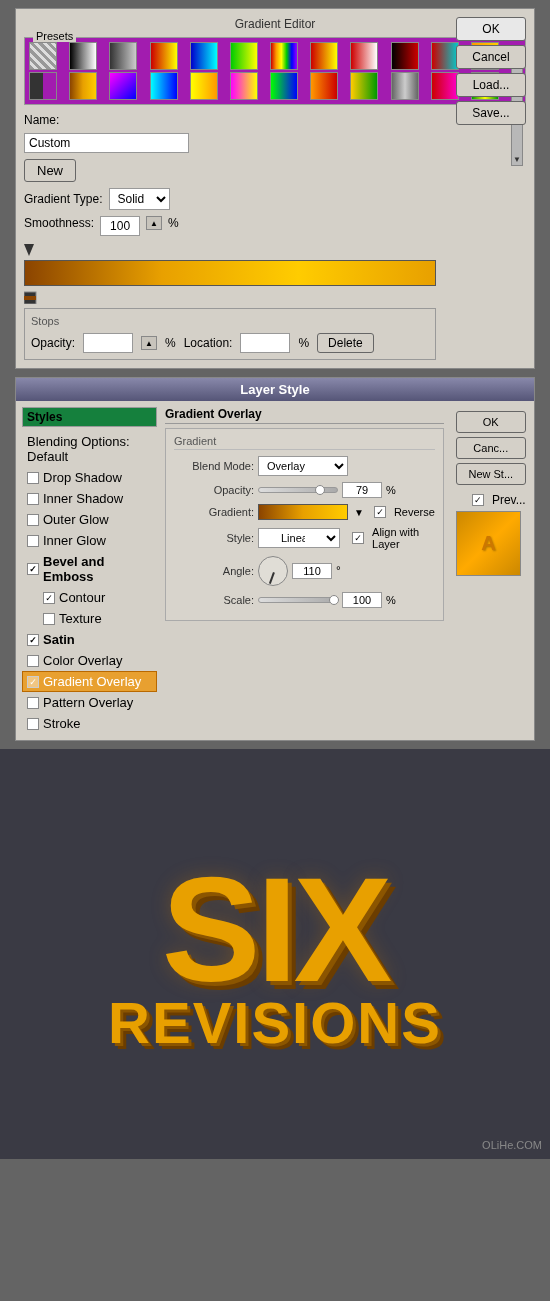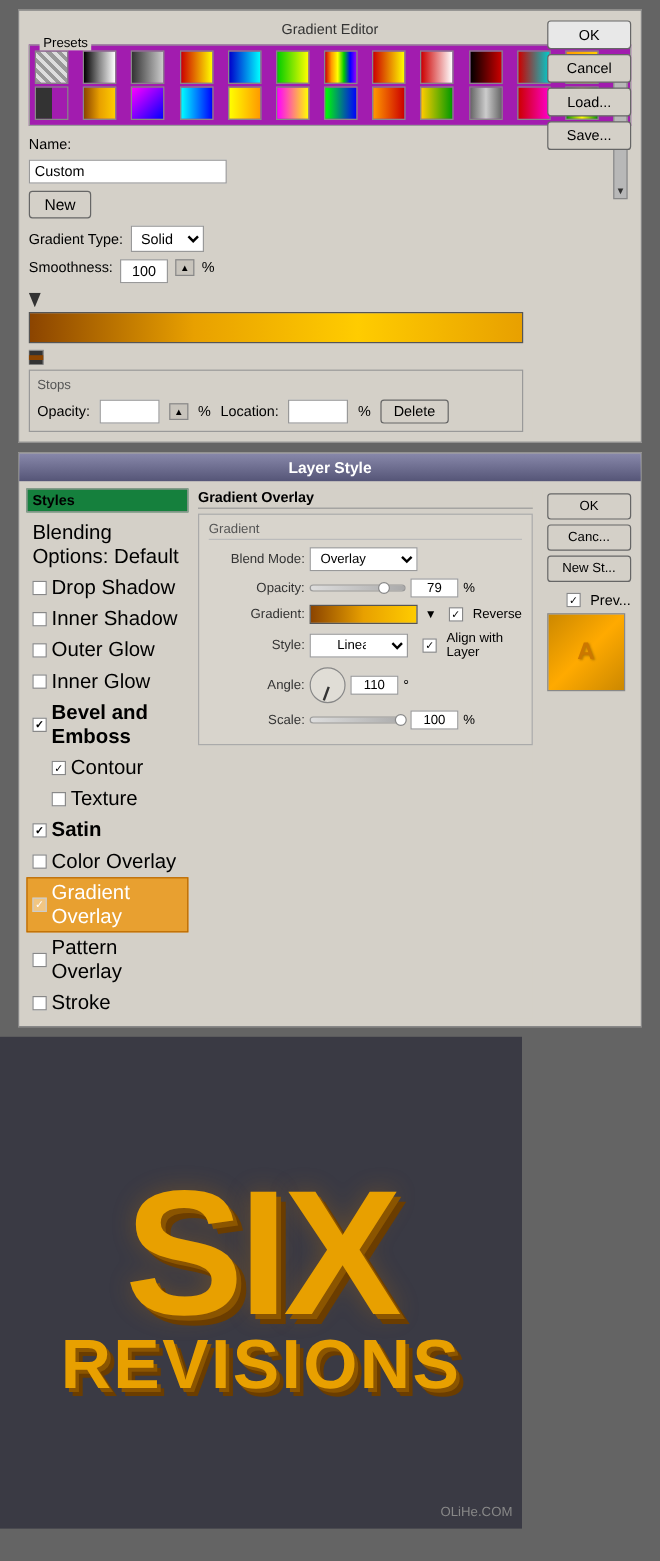--- a/index.html
+++ b/index.html
@@ -219,21 +219,21 @@
       font-weight: bold;
       margin-bottom: 4px;
       padding: 2px 4px;
       background: #15803d;
       border: 1px solid #999;
     }
     .ls-sidebar-item {
       display: flex;
       align-items: center;
       padding: 2px 4px;
-      font-size: 17px;
+      font-size: 13px;
       cursor: pointer;
       border: 1px solid transparent;
     }
     .ls-sidebar-item.active {
       background: #e8a030;
       border: 1px solid #b86800;
       color: white;
     }
     .ls-sidebar-item.bold { font-weight: bold; }
     .ls-checkbox {
@@ -383,21 +383,21 @@
       align-items: center;
       justify-content: center;
       font-size: 18px;
       font-weight: bold;
       color: #aa5500;
       text-shadow: 1px 1px 2px rgba(0,0,0,0.3);
     }
 
     
     .banner {
-      width: 435px;
+      width: 550px;
       height: 410px;
       background: #3a3a44;
       display: flex;
       flex-direction: column;
       align-items: center;
       justify-content: center;
       position: relative;
     }
     .banner-text-six {
       font-size: 148px;

